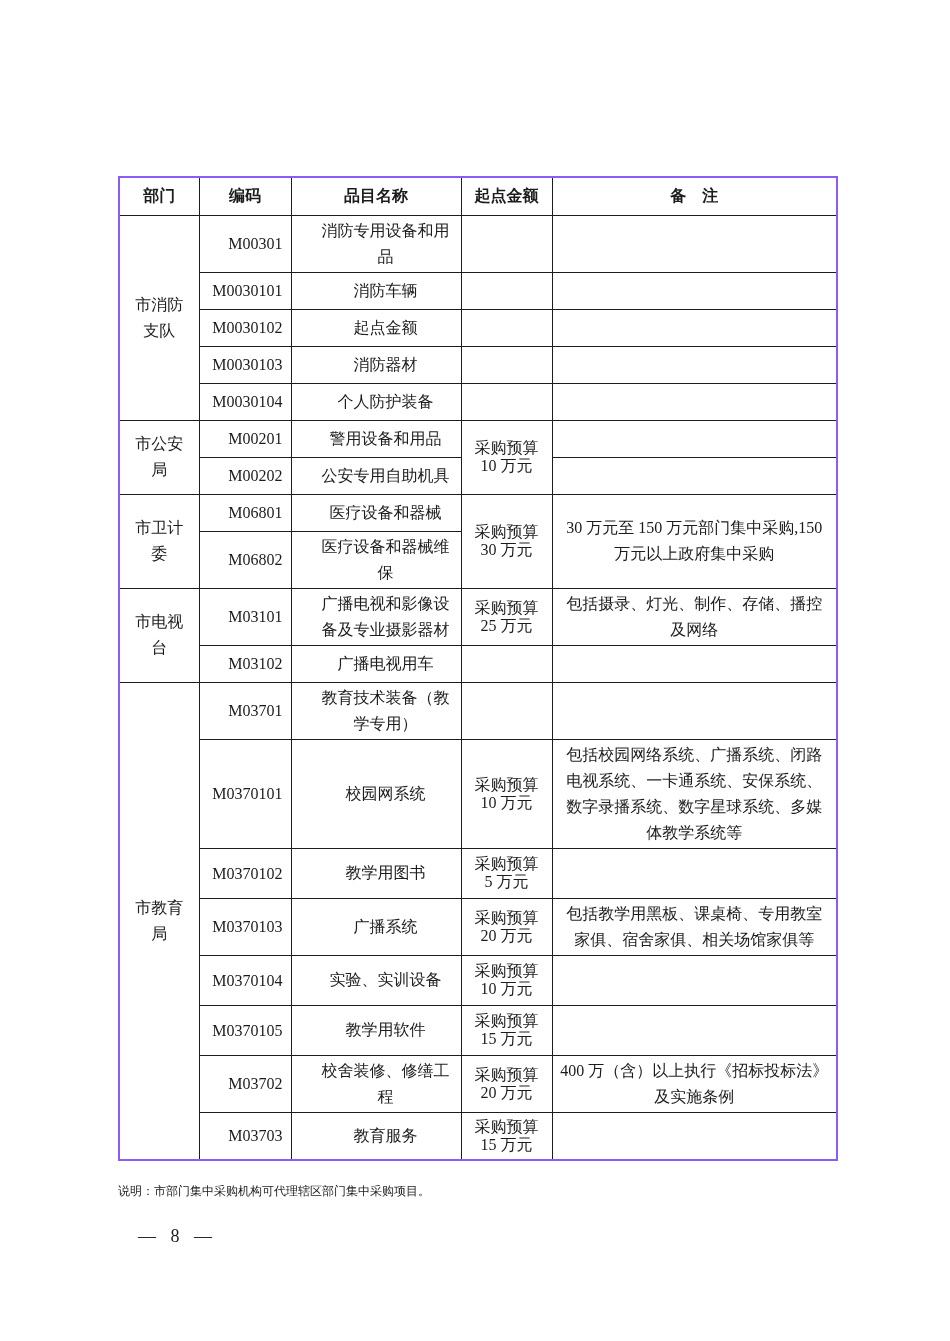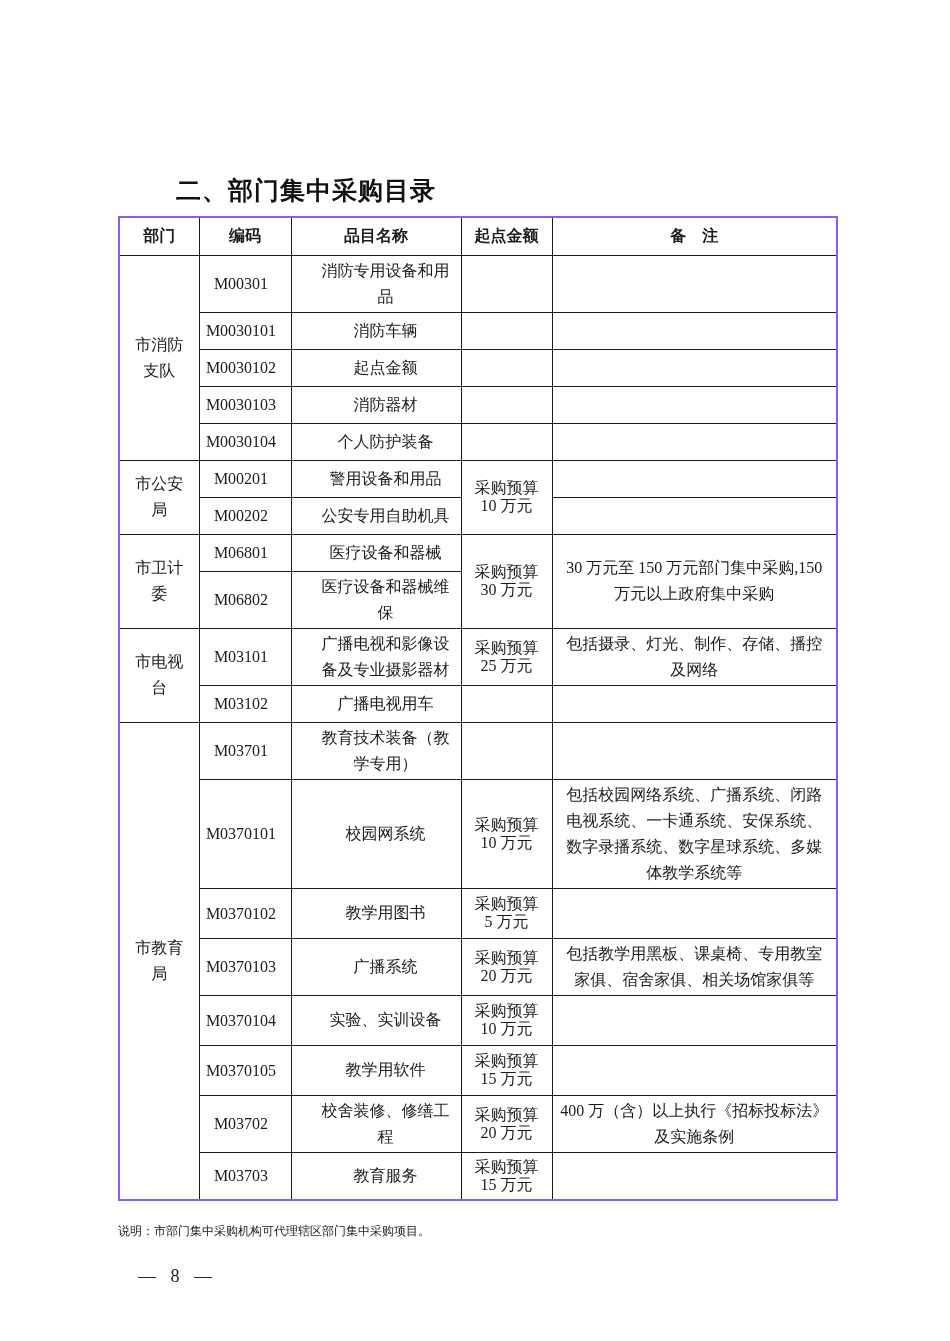--- a/index.html
+++ b/index.html
@@ -36,21 +36,21 @@
     padding: 2px 8px;
     overflow: hidden;
   }
   .catalog thead th {
     font-family: "Liberation Sans", "DejaVu Sans", sans-serif;
     font-weight: bold;
     text-align: center;
     padding: 4px 2px;
   }
   td.dept   { text-align: center; white-space: pre-line; line-height: 26px; }
-  td.code   { text-align: center; padding-left: 0; line-height: 25px; }
+  td.code   { text-align: right; padding-left: 0; line-height: 25px; }
   td.item   { text-align: center; padding-left: 27px; line-height: 26px; }
   td.amount { text-align: center; white-space: pre-line; line-height: 18px; padding: 2px 4px; }
   td.remark { text-align: center; line-height: 26px; padding-left: 6px; padding-right: 6px; }
   tr.h38  { height: 38px; }
   tr.h37  { height: 37px; }
   tr.h50  { height: 50px; margin-top: 48px; }
   tr.h48  { height: 48px; }
   tr.h55  { height: 55px; }
   tr.h105 { height: 105px; }
   .note {
@@ -64,21 +64,20 @@
     font-size: 18px;
     letter-spacing: 5px;
     color: #1c1c1c;
   }
 </style>
 </head>
 <body>
 
 <div class="page">
 
-  <h1 class="title">二、部门集中采购目录</h1>
 
   <table class="catalog">
     <colgroup>
       <col style="width:80px">
         <col style="width:92px">
         <col style="width:170px">
         <col style="width:91px">
         <col style="width:285px">
     </colgroup>
     <thead>

